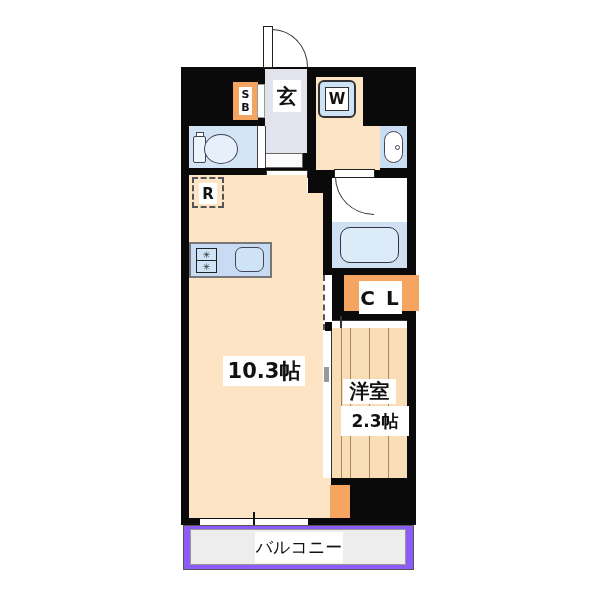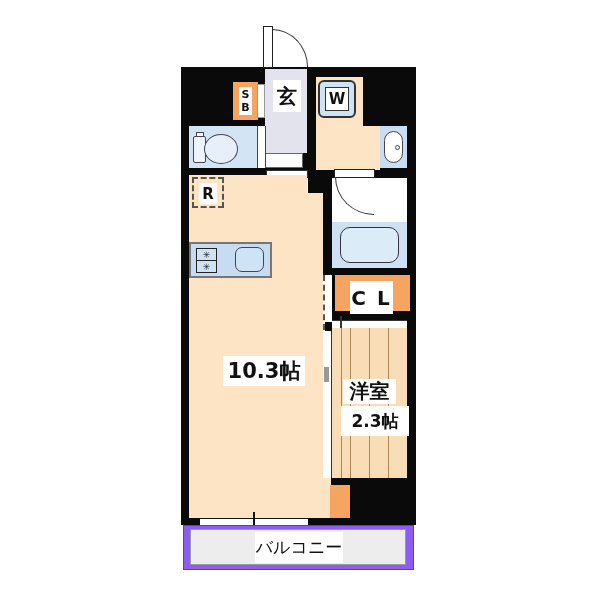--- a/index.html
+++ b/index.html
@@ -60,21 +60,21 @@
     <div class="abs" style="left:15px;top:19px;width:5px;height:5px;background:#fff;border:1px solid #445;border-radius:50%;"></div>
   </div>
 
   <div class="abs" style="left:332px;top:178px;width:75px;height:44px;background:#fff;"></div>
   <div class="abs" style="left:334px;top:169px;width:41px;height:9px;background:#fff;border:1px solid #222;"></div>
   <div class="abs arc" style="left:335px;top:177px;width:39px;height:38px;border-left:1.5px solid #333;border-bottom:1.5px solid #333;border-bottom-left-radius:100% 100%;"></div>
   <div class="abs" style="left:332px;top:222px;width:75px;height:46px;background:#cfe0f3;">
     <div class="abs" style="left:8px;top:5px;width:59px;height:36px;background:#dcebf8;border:1.5px solid #334;border-radius:10px;"></div>
   </div>
 
-  <div class="abs orange" style="left:335px;top:275px;width:75px;height:36px;padding-left:14px;">
+  <div class="abs orange" style="left:344px;top:275px;width:75px;height:36px;padding-left:14px;">
     <div class="chip abs" style="left:15px;top:6px;width:43px;height:33px;font-size:20px;letter-spacing:2px;">
       <span>C L</span>
     </div>
   </div>
   <div class="abs" style="left:332px;top:320px;width:75px;height:10px;background:#fff;border-top:1.2px solid #333;border-bottom:1.2px solid #333;"></div>
   <div class="abs" style="left:340px;top:316px;width:1.5px;height:16px;background:#333;"></div>
   <div class="abs" style="left:323px;top:275px;width:9px;height:55px;background:#fff;border-left:2px dashed #555;"></div>
 
   <div class="abs" style="left:322px;top:330px;width:10px;height:148px;background:#fff;border-left:1.2px solid #333;border-right:1.2px solid #333;"></div>
   <div class="abs" style="left:324px;top:367px;width:5px;height:15px;background:#999;"></div>

